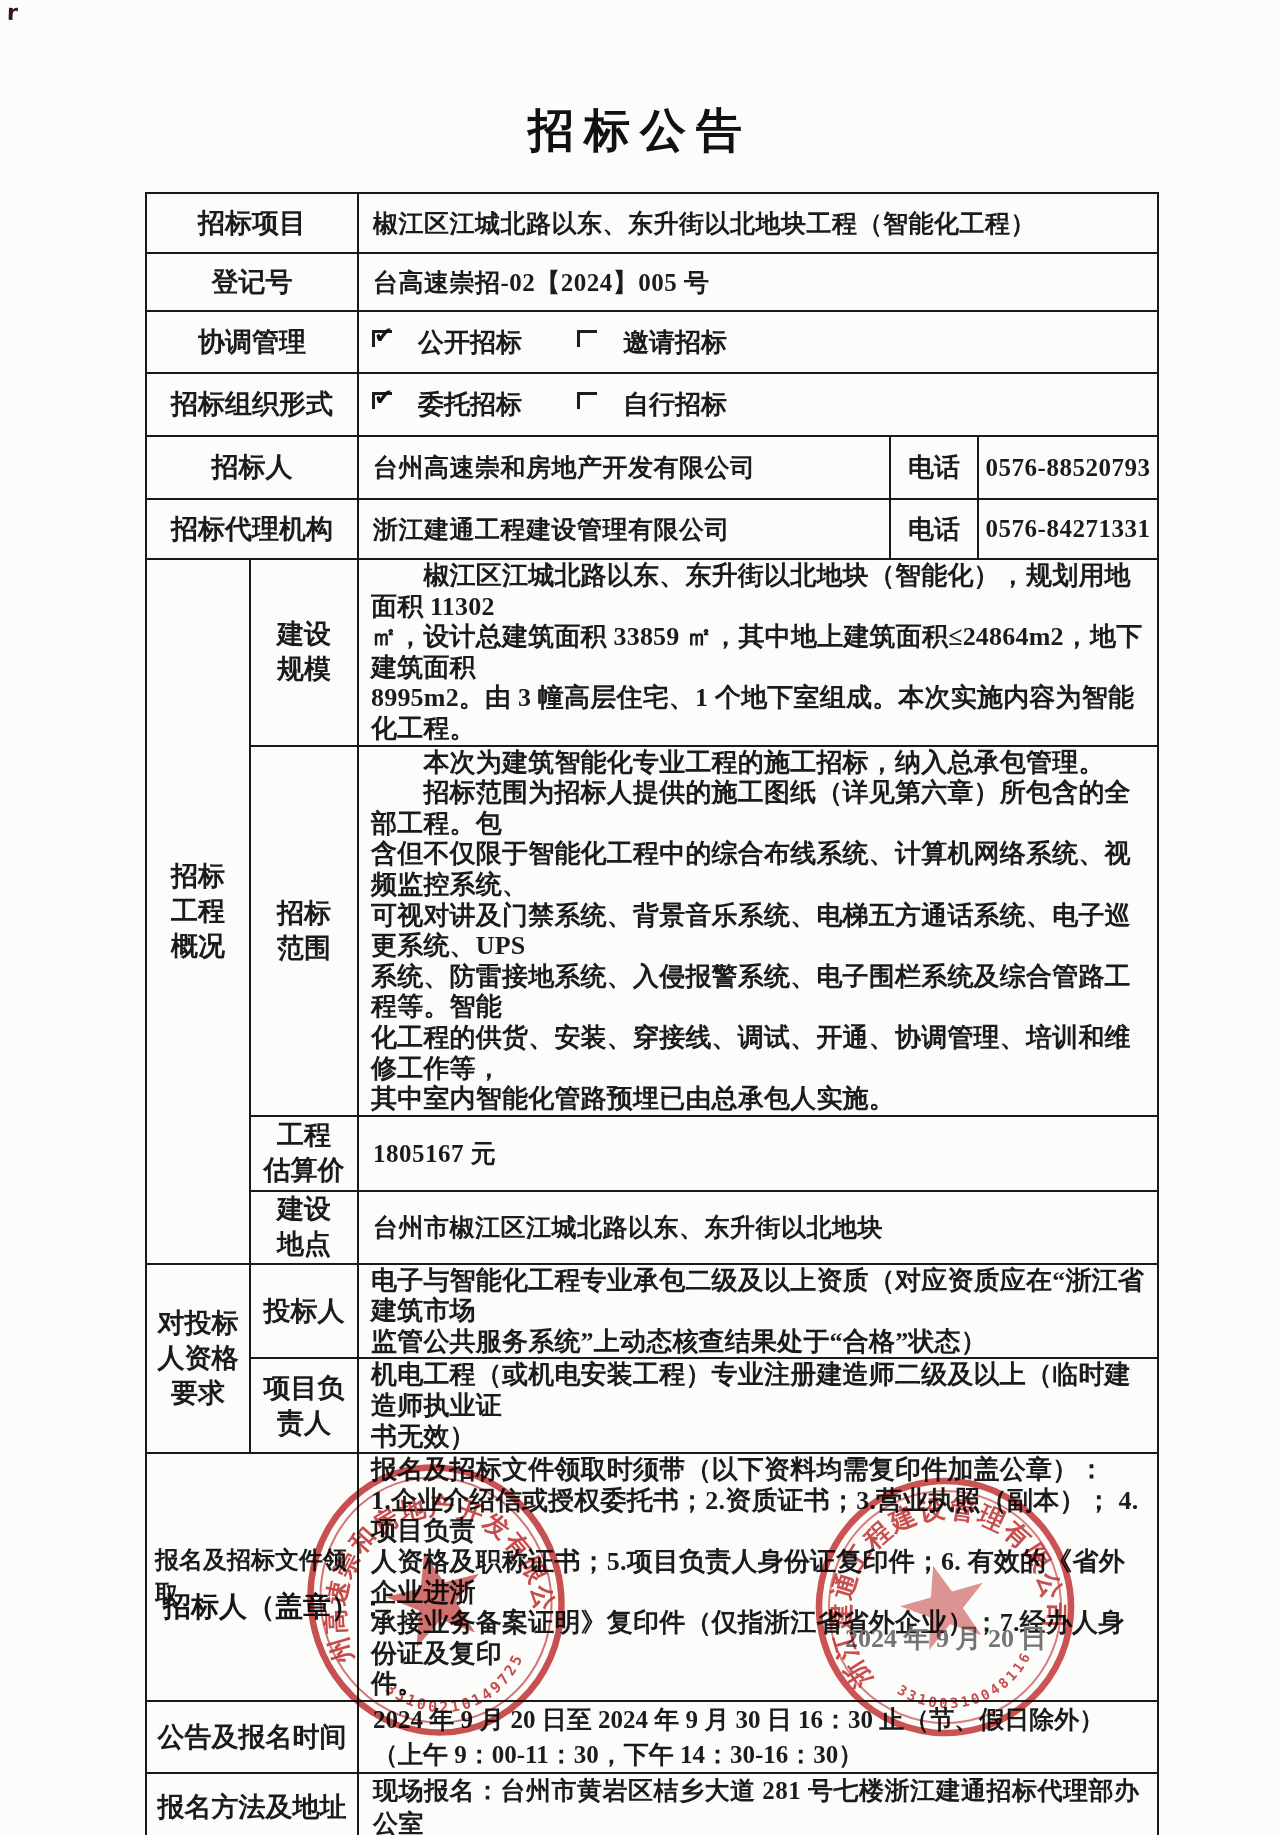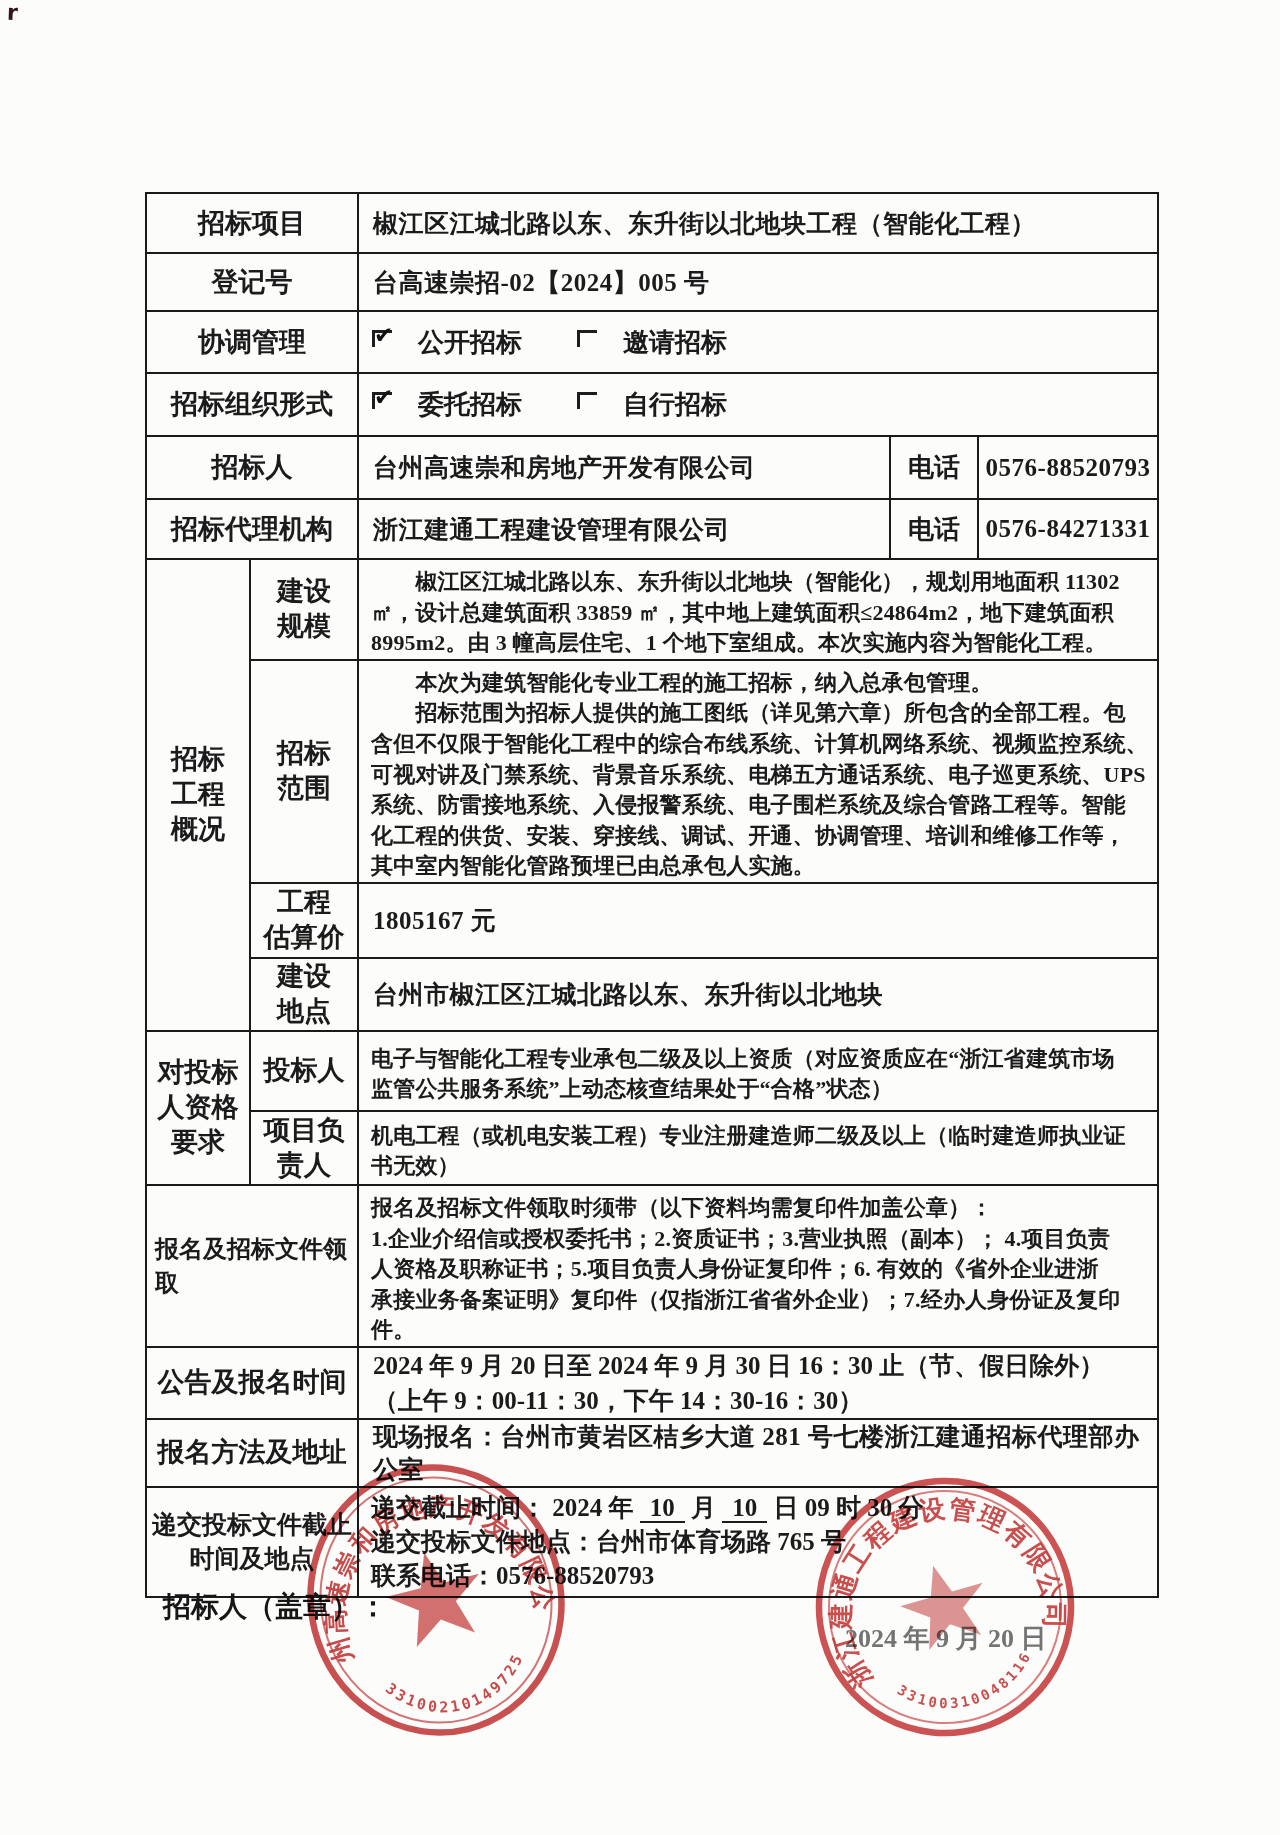--- a/index.html
+++ b/index.html
@@ -11,22 +11,22 @@
         font-family:"Liberation Sans","DejaVu Sans",sans-serif;
         font-size:46px;font-weight:900;letter-spacing:10px;color:#111;}
   table.doc{position:absolute;left:133px;top:192px;width:1012px;border-collapse:collapse;
         table-layout:fixed;margin-left:12px;}
   table.doc td{border:2.6px solid #1a1a1a;vertical-align:middle;overflow:hidden;}
   .lbl{text-align:center;font-weight:700;font-size:27px;white-space:pre-line;line-height:35px;padding:0 4px;}
   .lbl.small{font-size:25px;line-height:34px;}
   .lbl-left{text-align:left;font-weight:700;font-size:24px;line-height:34px;padding:8px 8px;}
   .val{font-size:25px;font-weight:600;padding:0 8px 0 14px;letter-spacing:0.5px;}
   .val-pre{font-size:25px;font-weight:600;padding:0 8px 0 14px;white-space:pre-line;line-height:35px;}
-  .para{font-size:22px;font-weight:600;line-height:30.6px;white-space:pre-line;
-        padding:7px 8px 0 12px;letter-spacing:0.2px;}
+  .para{font-size:26px;font-weight:600;line-height:30.6px;white-space:pre-line;
+        padding:1px 8px 0 12px;letter-spacing:0.2px;}
   .tel-l{text-align:center;font-size:26px;font-weight:700;}
   .tel-v{text-align:center;font-size:25px;font-weight:600;letter-spacing:0.5px;}
   .opts{display:flex;align-items:center;padding-left:12px;font-size:26px;font-weight:700;}
   .cb{display:inline-block;width:17px;height:14px;border-top:3px solid #1d1d1d;
       border-left:3px solid #1d1d1d;position:relative;margin-top:-8px;}
   .cb.checked::after{content:"✔";position:absolute;left:-1px;top:-11px;font-size:23px;
       font-weight:900;color:#111;font-family:"DejaVu Sans",sans-serif;}
   .cb2{margin-left:55px;}
   .optlabel{margin-left:26px;}
   .submit-line1{font-size:25px;font-weight:600;line-height:34px;white-space:pre;}
@@ -36,20 +36,21 @@
   .sign-date{position:absolute;font-size:27px;font-weight:700;color:#737373;}
   .stamp{position:absolute;mix-blend-mode:multiply;}
 </style>
 </head>
 <body>
 
 <div class="page">
 
   <div class="corner-mark">r</div>
 
+  <div class="title">招标公告</div>
 
   <table class="doc">
     <colgroup>
         <col style="width:104px">
         <col style="width:108px">
         <col style="width:532px">
         <col style="width:88px">
         <col style="width:180px">
       </colgroup>
 

